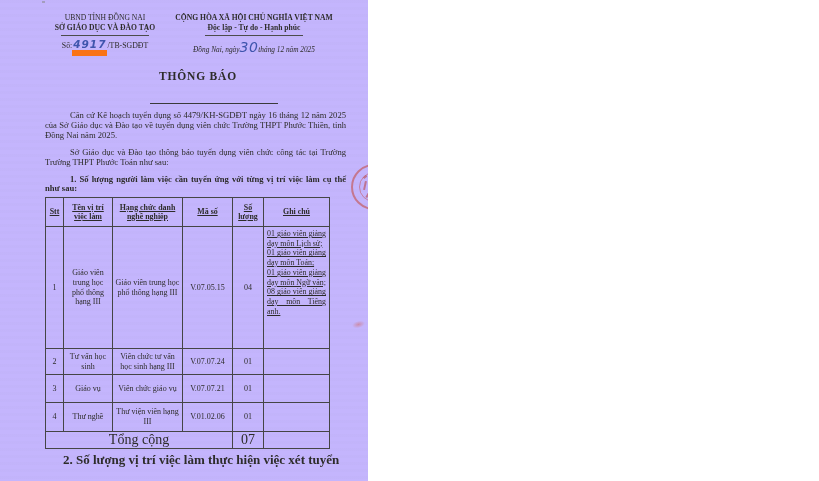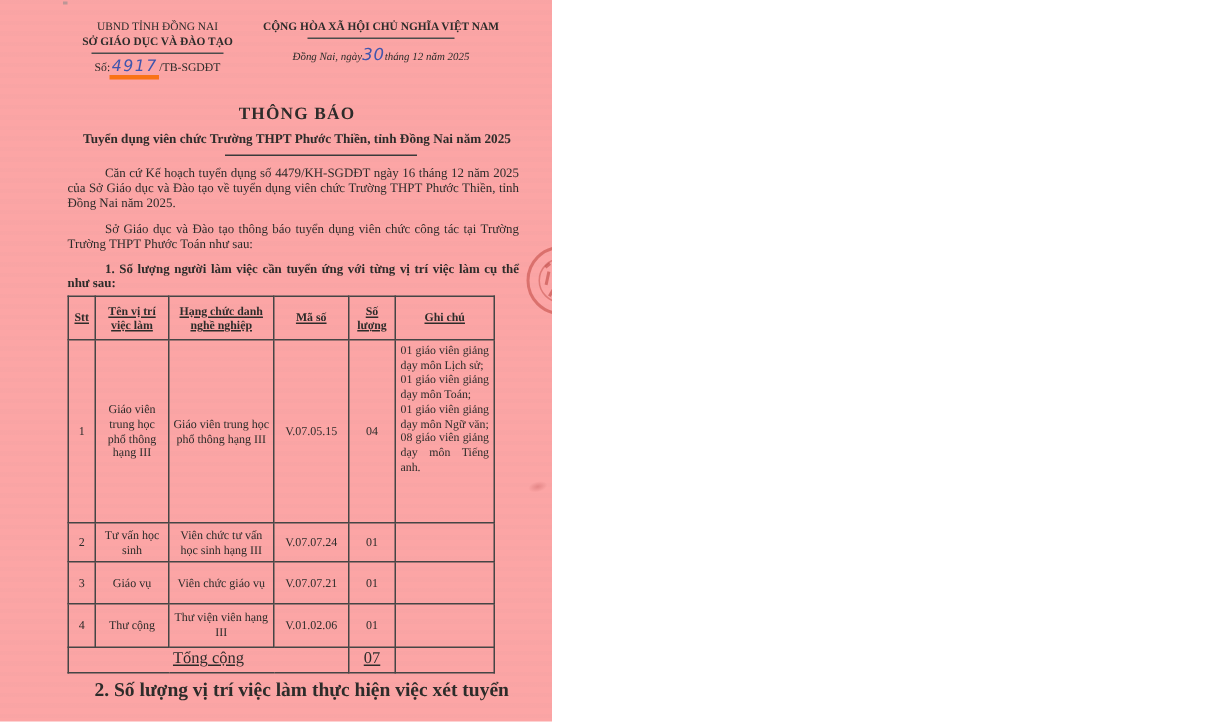--- a/index.html
+++ b/index.html
@@ -3,40 +3,40 @@
 <meta charset="utf-8">
 <style>
   html,body{margin:0;padding:0;}
   body{
     width:819px;height:481px;position:relative;background:#ffffff;
     font-family:"Liberation Serif", serif;color:#2d2c2a;
     -webkit-font-smoothing:antialiased;
   }
   .page{
     position:absolute;left:0;top:0;width:368px;height:481px;
-    background:#fca5a5;overflow:hidden;
+    background:#c4b5fd;overflow:hidden;
   }
   .page::before{
     content:"";position:absolute;inset:0;pointer-events:none;
     background:repeating-linear-gradient(180deg, rgba(110,118,130,0.02) 0 3px, rgba(0,0,0,0) 3px 7px);
   }
   .corner-mark{position:absolute;left:42px;top:1px;width:3px;height:2px;background:#8a8a8a;opacity:.55;}
 
   
   .header-left{position:absolute;left:45px;top:13px;width:120px;text-align:center;font-size:7.6px;line-height:10px;}
   .header-right{position:absolute;left:168px;top:13px;width:172px;text-align:center;font-size:7.6px;line-height:10px;}
   .bold{font-weight:bold;}
   .rule{height:1px;background:#4c4c4c;margin:2px auto 2px;}
   .rule-left{width:88px;}
   .rule-right{width:98px;}
   .doc-no-line{margin-top:3px;font-size:7.8px;white-space:nowrap;}
   .date-line{margin-top:6px;font-style:italic;font-size:7.3px;white-space:nowrap;}
   .handwrite{font-family:"DejaVu Sans", sans-serif;font-style:italic;color:#3f55ad;}
-  .hw-num{font-size:10.5px;letter-spacing:1px;border-bottom:3px solid #f97316;padding:0 1px;}
-  .hw-day{font-size:11px;letter-spacing:0.5px;}
+  .hw-num{font-size:10.5px;letter-spacing:1px;border-bottom:6px solid #f97316;padding:0 1px;font-weight:bold;}
+  .hw-day{font-size:14px;letter-spacing:0.5px;}
 
   
   .doc-title{position:absolute;left:28px;top:70px;width:340px;text-align:center;font-weight:bold;font-size:11.5px;letter-spacing:0.8px;}
   .doc-subtitle{position:absolute;left:40px;top:87px;width:316px;text-align:center;font-weight:bold;font-size:8.8px;}
   .subtitle-underline{position:absolute;left:150px;top:103px;width:128px;height:1px;background:#3a3a3a;}
 
   
   .body-text{position:absolute;left:45px;top:111px;width:301px;font-size:8.6px;line-height:9.9px;text-align:justify;}
   .body-text p{margin:0 0 7px;text-indent:25px;}
   .body-text p.bold{margin-bottom:0;}
@@ -44,22 +44,22 @@
   
   .doc-table{position:absolute;left:45px;top:197px;border-collapse:collapse;table-layout:fixed;width:284px;font-size:8px;line-height:9.6px;}
   .doc-table td,.doc-table th{border:1px solid #454545;padding:1px 2px;text-align:center;vertical-align:middle;overflow:hidden;}
   .doc-table th{font-weight:bold;font-size:7.9px;line-height:9.3px;}
   tr.h-header{height:29px;text-decoration:underline;}
   tr.r1{height:122px;}
   tr.r2{height:26px;}
   tr.r3{height:28px;}
   tr.r4{height:29px;}
   tr.r-total{height:17px;}
-  td.note-cell{text-align:justify;vertical-align:top;padding:2px 3px 1px;font-size:7.9px;line-height:9.7px;}
-  td.total-cell{font-size:11px;text-decoration:underline;}
+  td.note-cell{text-align:justify;vertical-align:top;padding:2px 3px 1px;font-size:7.9px;line-height:9.7px;text-decoration:underline;}
+  td.total-cell{font-size:14px;}
 
   
   .footer-heading{position:absolute;left:63px;top:452px;font-weight:bold;font-size:13px;}
 
   
   .stamp{position:absolute;left:351px;top:164px;width:46px;height:46px;border-radius:50%;
     border:2px solid rgba(196,78,72,0.6);box-sizing:border-box;}
   .stamp-inner{position:absolute;left:6px;top:6px;width:30px;height:30px;border-radius:50%;
     border:1px solid rgba(196,78,72,0.5);box-sizing:border-box;}
   .stamp-dash{position:absolute;background:rgba(186,66,60,0.55);}
@@ -77,26 +77,26 @@
 
   <div class="header-left">
     <div>UBND TỈNH ĐỒNG NAI</div>
     <div class="bold">SỞ GIÁO DỤC VÀ ĐÀO TẠO</div>
     <div class="rule rule-left"></div>
     <div class="doc-no-line"><span>Số:</span><span class="handwrite hw-num">4917</span><span>/TB-SGDĐT</span></div>
   </div>
 
   <div class="header-right">
     <div class="bold">CỘNG HÒA XÃ HỘI CHỦ NGHĨA VIỆT NAM</div>
+    <div class="bold">Độc lập - Tự do - Hạnh phúc</div>
     <div class="rule rule-right"></div>
     <div class="date-line"><span>Đồng Nai, ngày</span><span class="handwrite hw-day">30</span><span>tháng 12 năm 2025</span></div>
   </div>
 
   <div class="doc-title">THÔNG BÁO</div>
-  <div class="doc-subtitle">Tuyển dụng viên chức Trường THPT Phước Thiền, tỉnh Đồng Nai năm 2025</div>
   <div class="subtitle-underline"></div>
 
   <div class="body-text">
     <p>Căn cứ Kế hoạch tuyển dụng số 4479/KH-SGDĐT ngày 16 tháng 12 năm 2025 của Sở Giáo dục và Đào tạo về tuyển dụng viên chức Trường THPT Phước Thiền, tỉnh Đồng Nai năm 2025.</p>
     <p>Sở Giáo dục và Đào tạo thông báo tuyển dụng viên chức công tác tại Trường Trường THPT Phước Toán như sau:</p>
     <p class="bold">1. Số lượng người làm việc cần tuyển ứng với từng vị trí việc làm cụ thể như sau:</p>
   </div>
 
   <table class="doc-table">
     <colgroup>
@@ -140,21 +140,21 @@
     <tr class="r3">
       <td>3</td>
       <td>Giáo vụ</td>
       <td>Viên chức giáo vụ</td>
       <td>V.07.07.21</td>
       <td>01</td>
       <td></td>
     </tr>
     <tr class="r4">
       <td>4</td>
-      <td>Thư cộng</td>
+      <td>Thư nghề</td>
       <td>Thư viện viên hạng III</td>
       <td>V.01.02.06</td>
       <td>01</td>
       <td></td>
     </tr>
     <tr class="r-total">
       <td class="total-cell" colspan="4">Tổng cộng</td>
       <td class="total-cell">07</td>
       <td></td>
     </tr>

